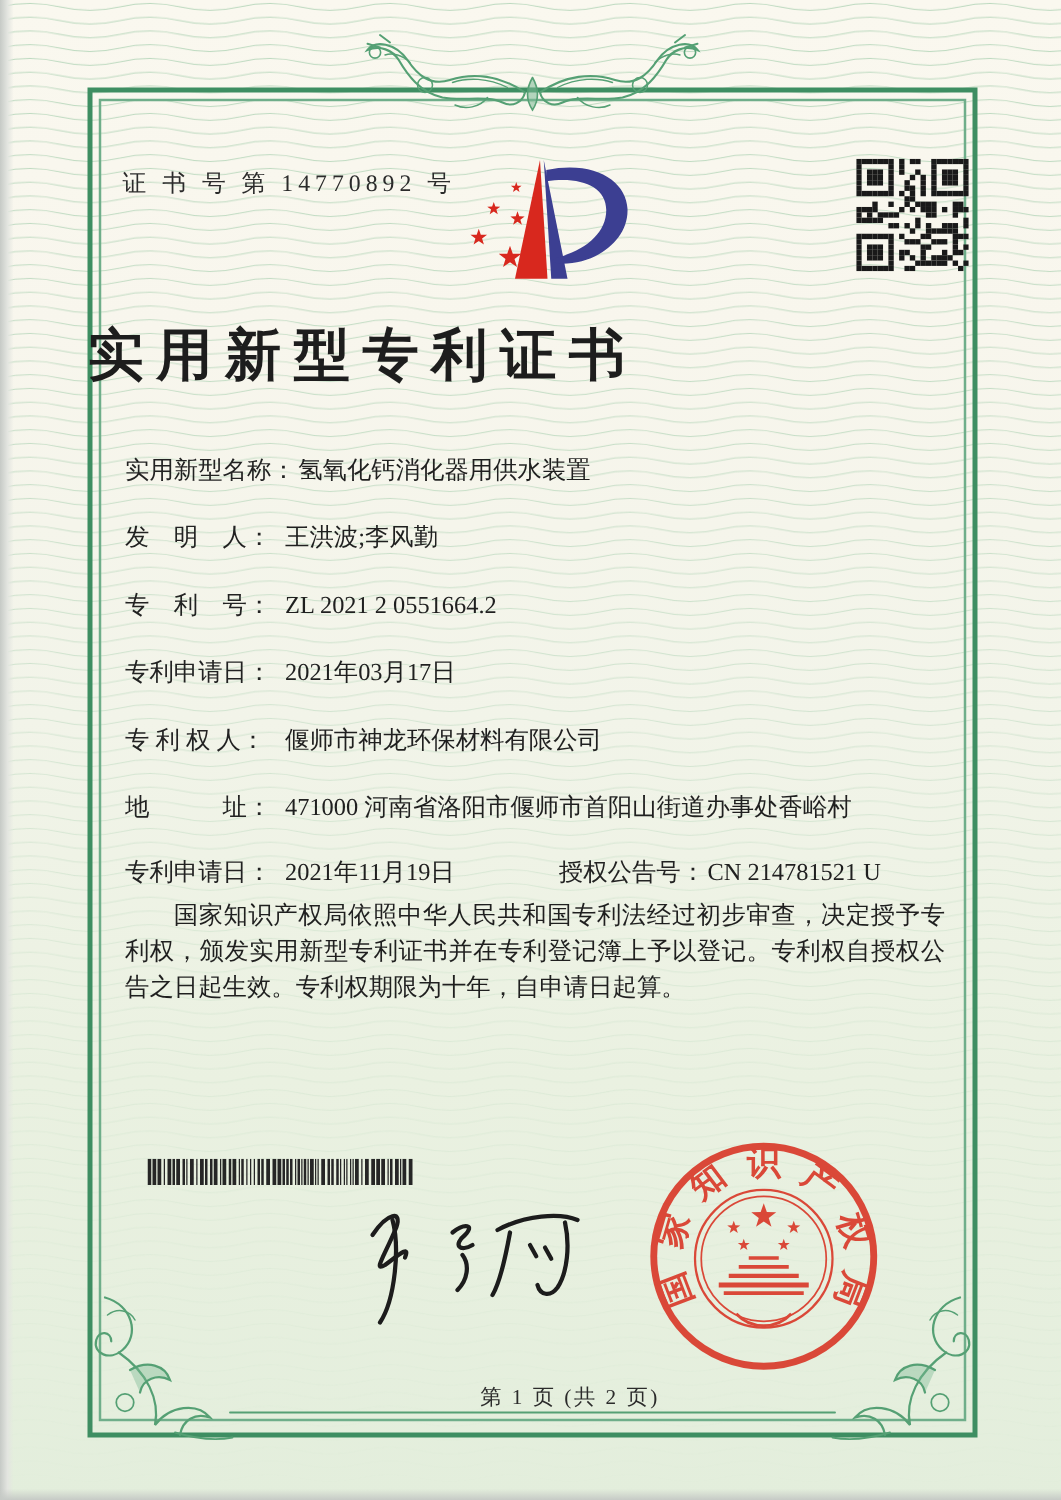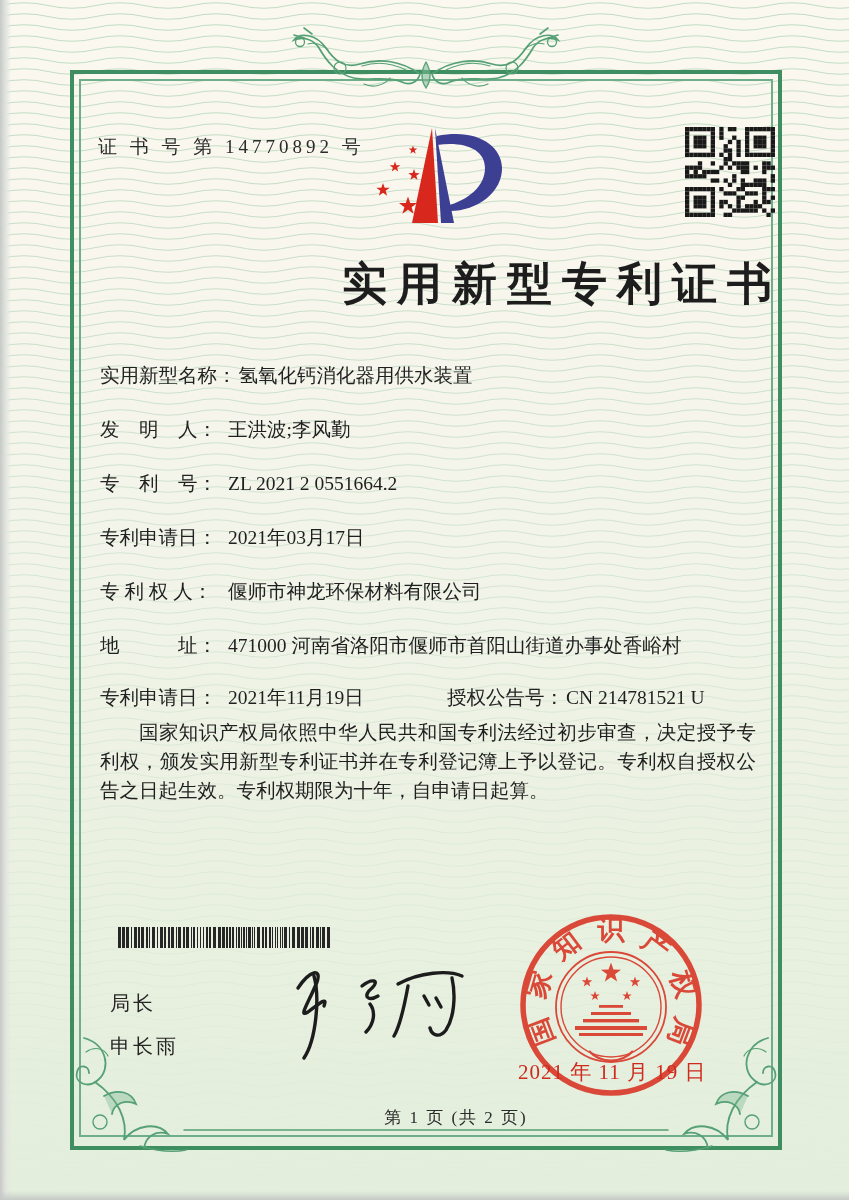--- a/index.html
+++ b/index.html
@@ -14,21 +14,21 @@
   .edge-bottom{left:0;bottom:0;width:100%;height:9px;background:linear-gradient(0deg,#c6cac6,rgba(255,255,255,0));}
   .waves{position:absolute;left:0;top:0;z-index:1;pointer-events:none;}
   .frame-outer{position:absolute;left:70px;top:70px;width:704px;height:1072px;border:4px solid #3e8e62;z-index:3;pointer-events:none;}
   .frame-inner{position:absolute;left:79px;top:79px;width:690px;height:1054px;border:2px solid #6fae8a;z-index:3;pointer-events:none;}
   .ornaments{position:absolute;left:0;top:0;z-index:4;pointer-events:none;}
   .content{position:absolute;left:0;top:0;width:849px;height:1200px;z-index:10;}
 
   .cert-no{position:absolute;left:98px;top:134px;font-size:19px;letter-spacing:4px;color:#2b2b2b;}
   .logo{position:absolute;left:338px;top:116px;}
   .qr{position:absolute;left:685px;top:127px;}
-  .title{position:absolute;left:70px;top:254px;width:712px;text-align:right;
+  .title{position:absolute;left:70px;top:254px;width:712px;text-align:left;
          font-size:45px;font-weight:700;letter-spacing:10px;color:#1d1d1d;}
   .rows{position:absolute;left:100px;top:362px;width:660px;font-size:19.5px;}
   .frow{position:absolute;left:0;white-space:nowrap;}
   .flabel{display:inline-block;min-width:126px;white-space:pre;color:#222;}
   .fvalue{padding-left:2px;color:#1f1f1f;}
   .grant-group{position:absolute;left:347px;top:0;white-space:nowrap;}
   .paras{position:absolute;left:100px;top:718px;width:656px;font-size:19.5px;line-height:29px;
          text-align:justify;color:#1f1f1f;}
   .paras p{margin:0;text-indent:2em;}
   .barcode{position:absolute;left:118px;top:927px;}
@@ -406,24 +406,20 @@
         <rect x="183" y="0" width="3" height="21" fill="#262626"></rect>
         <rect x="187" y="0" width="3" height="21" fill="#262626"></rect>
         <rect x="192" y="0" width="1" height="21" fill="#262626"></rect>
         <rect x="194" y="0" width="2" height="21" fill="#262626"></rect>
         <rect x="198" y="0" width="3" height="21" fill="#262626"></rect>
         <rect x="202" y="0" width="1" height="21" fill="#262626"></rect>
         <rect x="204" y="0" width="3" height="21" fill="#262626"></rect>
         <rect x="209" y="0" width="3" height="21" fill="#262626"></rect>
       </svg>
 
-    <div class="signer">
-      <div>局长</div>
-      <div>申长雨</div>
-    </div>
 
     <svg class="signature" width="230" height="120" viewBox="0 0 230 120">
       <g fill="none" stroke="#1c1c1c" stroke-width="3.4" stroke-linecap="round" stroke-linejoin="round">
         <path d="M58,40 C70,22 82,20 77,34 C68,56 58,70 68,64 C80,55 88,48 84,58"></path>
         <path d="M74,28 C80,50 76,92 64,110"></path>
         <path d="M122,38 C132,30 140,32 132,40 C122,48 128,54 138,48"></path>
         <path d="M130,56 C136,64 134,76 126,84"></path>
         <path d="M158,36 C180,24 208,22 222,28"></path>
         <path d="M168,38 C164,60 160,78 154,88"></path>
         <path d="M212,30 C216,48 214,70 206,82 C200,90 192,88 190,80"></path>
@@ -452,21 +448,20 @@
         <rect x="78" y="122" width="56" height="3.4"></rect>
         <rect x="86" y="115" width="40" height="3"></rect>
         <rect x="94" y="108" width="24" height="2.8"></rect>
         <rect x="74" y="136" width="64" height="3"></rect>
       </g>
       <text font-size="27" font-weight="bold" fill="#d93b2b" font-family="Liberation Serif, DejaVu Serif, serif">
         <textPath href="#sealArc" startOffset="50%" text-anchor="middle" textLength="282">国家知识产权局</textPath>
       </text>
     </svg>
 
-    <div class="seal-date">2021 年 11 月 19 日</div>
 
     <div class="page-num">第 1 页 (共 2 页)</div>
 
   </div>
 
   <div class="edge edge-left"></div>
   <div class="edge edge-right"></div>
   <div class="edge edge-bottom"></div>
 </div>
 

